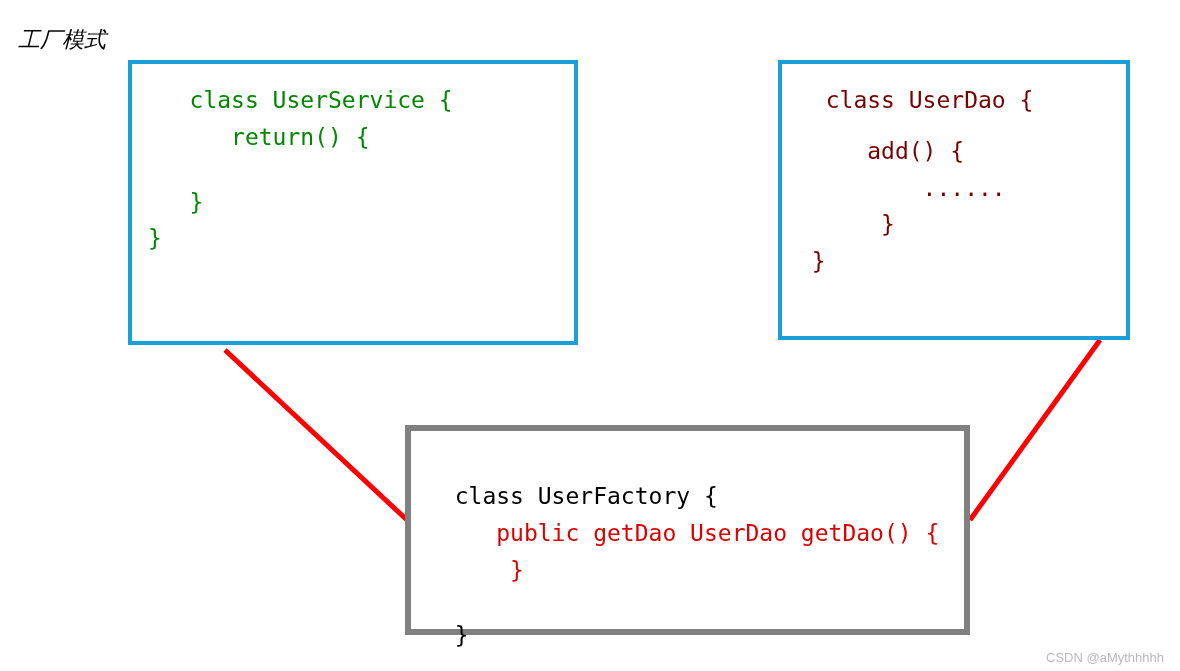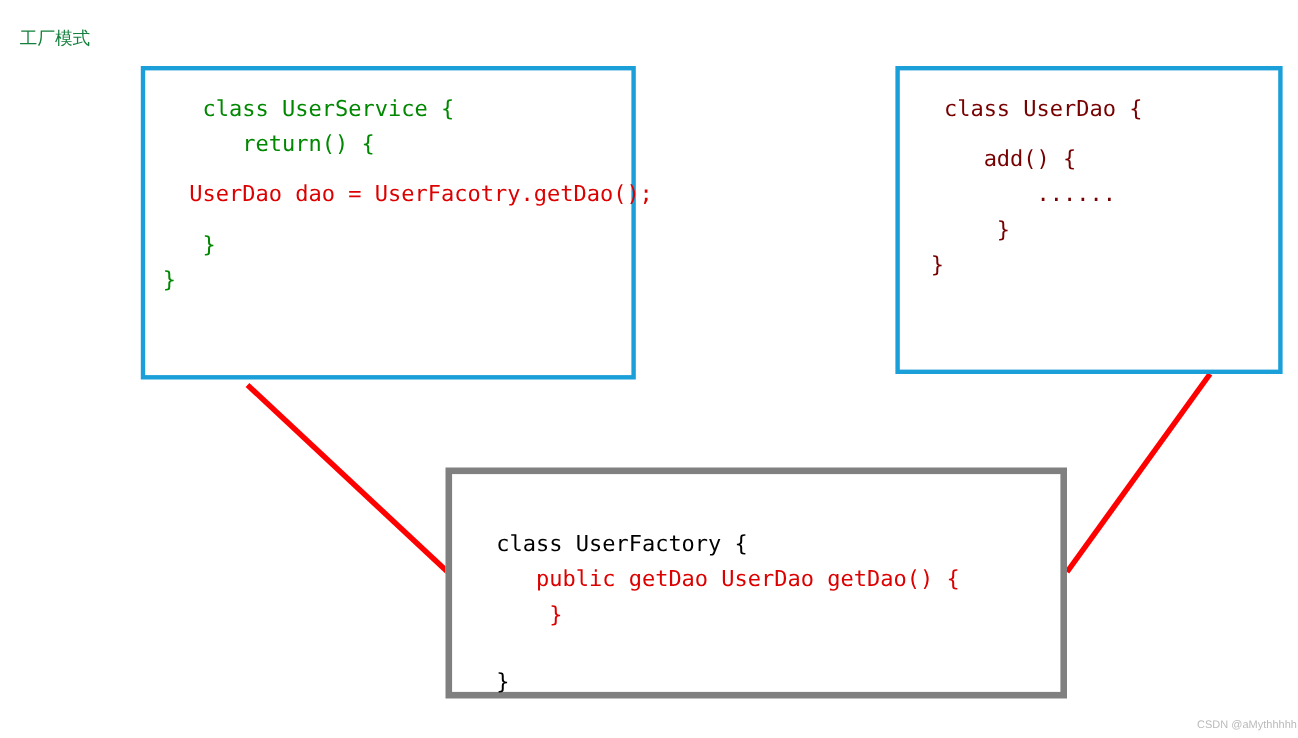--- a/index.html
+++ b/index.html
@@ -7,91 +7,90 @@
       width: 1180px;
       height: 671px;
       background: #ffffff;
       font-family: 'NSimSun', 'SimSun', monospace;
       position: relative;
     }
     .title {
       position: absolute;
       left: 18px;
       top: 25px;
-      color: #15803d;
-      font-size: 16px;
+      color: #000000;
+      font-size: 22px;
       font-family: 'SimSun', serif;
+      font-style: italic;
     }
     .box {
       position: absolute;
       background: #ffffff;
       padding: 18px 16px;
-      font-size: 20px;
+      font-size: 23px;
       line-height: 1.6;
     }
     .box-blue {
       border: 4px solid #1a9fd9;
     }
     .box-gray {
       border: 6px solid #808080;
     }
     .box-userservice {
       left: 128px;
       top: 60px;
       width: 450px;
       height: 285px;
     }
     .box-userdao {
       left: 778px;
       top: 60px;
       width: 352px;
       height: 280px;
-      margin-left: 36px;
     }
     .box-userfactory {
       left: 405px;
       top: 425px;
       width: 565px;
       height: 210px;
     }
     .green { color: #008800; }
     .red { color: #dd0000; }
     .darkred { color: #770000; }
     .black { color: #000000; margin-top: 29px; }
     .line {
       white-space: pre;
     }
     .connector {
       position: absolute;
       pointer-events: none;
     }
     .attribution {
       position: absolute;
-      right: 1px;
+      right: 16px;
       bottom: 6px;
-      font-size: 10px;
+      font-size: 13px;
       color: #bababa;
       font-family: Arial, sans-serif;
     }
   </style>
 </head>
 <body>
 
 <svg class="connector" width="1180" height="671">
   <line x1="225" y1="350" x2="407" y2="520" stroke="#ff0000" stroke-width="5"></line>
   <line x1="1100" y1="340" x2="970" y2="520" stroke="#ff0000" stroke-width="5"></line>
 </svg>
 
 <div class="title">工厂模式</div>
 
 <div class="box box-blue box-userservice">
   <div class="line green">   class UserService {</div>
   <div class="line green">      return() {</div>
   <div class="line" style="height:14px"></div>
-  <div class="line red">  UserDao dao = UserFacotry.getDao();</div>
   <div class="line" style="height:14px"></div>
   <div class="line green">   }</div>
   <div class="line green">}</div>
 </div>
 
 <div class="box box-blue box-userdao">
   <div class="line darkred">  class UserDao {</div>
   <div class="line" style="height:14px"></div>
   <div class="line darkred">     add() {</div>
   <div class="line darkred">         ......</div>

